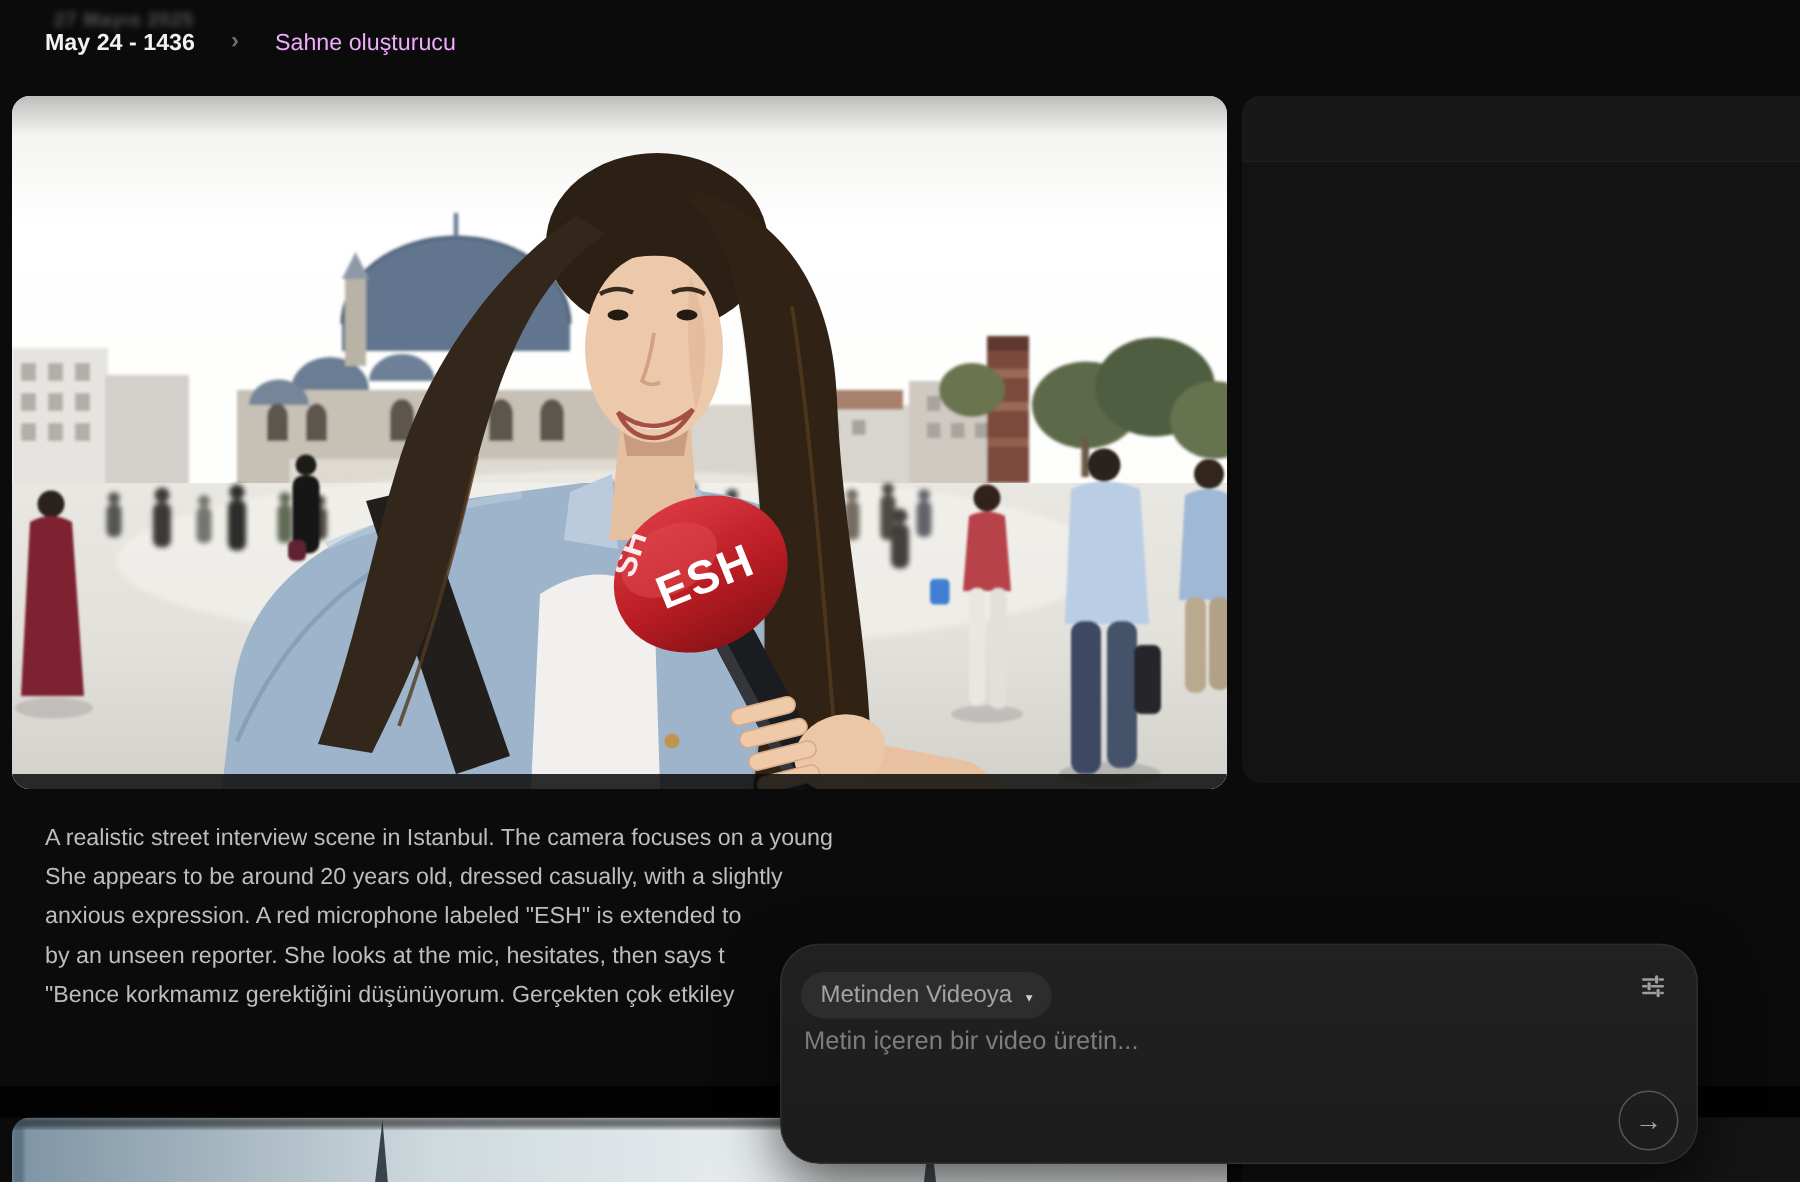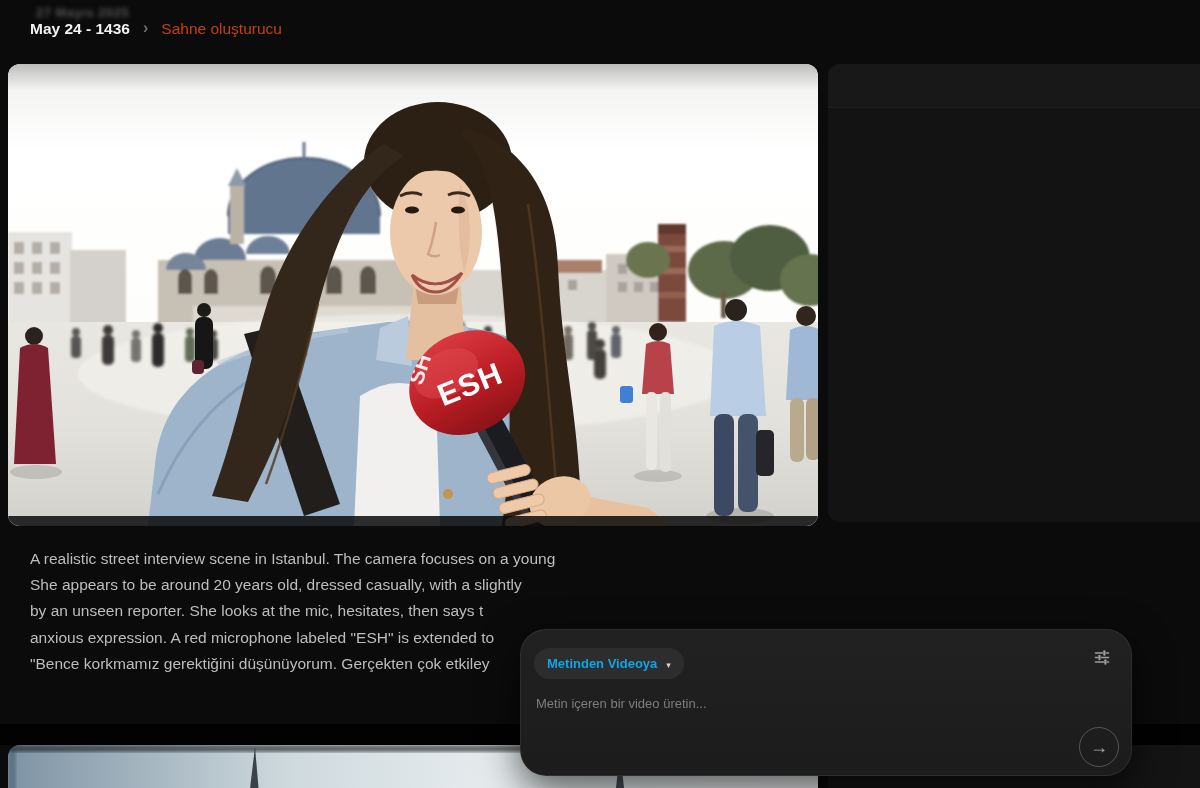--- a/index.html
+++ b/index.html
@@ -11,26 +11,26 @@
   }
 
   
   .blurred-date {
     position:absolute; left:36px; top:5px;
     font-size:13px; font-weight:bold; color:#545454;
     filter:blur(2.2px); letter-spacing:.5px;
   }
   .breadcrumb {
     position:absolute; left:30px; top:20px;
-    display:flex; align-items:center; gap:13px;
+    display:flex; align-items:center; gap:24px;
     font-size:15.5px; white-space:nowrap;
   }
   .crumb-project { color:#f2f2f2; font-weight:bold; cursor:pointer; }
   .crumb-sep { color:#6e6e6e; font-size:16px; font-weight:bold; transform:translateY(-1px); }
-  .crumb-page { color:#c2410c; }
+  .crumb-page { color:#f0abfc; }
 
   
   .video-card {
     position:absolute; left:8px; top:64px; width:810px; height:462px;
     border-radius:12px; overflow:hidden; background:#dcdad6; cursor:pointer;
   }
   .video-card svg { display:block; }
   .side-panel {
     position:absolute; left:828px; top:64px; width:384px; height:458px;
     background:#131313; border-radius:12px;
@@ -63,31 +63,31 @@
     border:1px solid rgba(255,255,255,.07);
     border-radius:26px; z-index:50;
     box-shadow:0 14px 40px rgba(0,0,0,.65);
   }
   .mode-pill {
     position:absolute; left:13px; top:18px; height:31px;
     background:#2d2d2d; border-radius:16px;
     display:flex; align-items:center; gap:9px; padding:0 13px;
     cursor:pointer;
   }
-  .mode-pill .mode-label { font-size:13px; font-weight:bold; color:#0ea5e9; }
+  .mode-pill .mode-label { font-size:16px; font-weight:normal; color:#a3a3a3; }
   .mode-pill .caret { font-size:9px; color:#cfcfcf; transform:translateY(1px); }
   .tune-btn {
     position:absolute; right:18px; top:16px; width:22px; height:22px;
     display:flex; align-items:center; justify-content:center; cursor:pointer;
   }
   .prompt-input {
-    position:absolute; left:15px; top:66px; width:565px; height:44px;
+    position:absolute; left:15px; top:54px; width:565px; height:44px;
     background:transparent; border:none; outline:none; resize:none;
     font-family:"Liberation Sans", sans-serif;
-    font-size:13px; color:#e8e8e8;
+    font-size:17px; color:#e8e8e8;
   }
   .prompt-input::placeholder { color:#7d7d7d; }
   .submit-btn {
     position:absolute; right:12px; bottom:8px; width:40px; height:40px;
     border-radius:50%; border:1.5px solid #565656; background:transparent;
     color:#a9a9a9; font-size:18px; line-height:36px; text-align:center;
     cursor:pointer; display:flex; align-items:center; justify-content:center;
   }
 </style>
 </head>
@@ -381,22 +381,22 @@
     </svg>
   </div>
 
   <div class="side-panel">
     <div class="panel-top"></div>
   </div>
 
   <div class="description">
     <div class="line">A realistic street interview scene in Istanbul. The camera focuses on a young</div>
     <div class="line">She appears to be around 20 years old, dressed casually, with a slightly</div>
+    <div class="line">anxious expression. A red microphone labeled "ESH" is extended to</div>
     <div class="line">by an unseen reporter. She looks at the mic, hesitates, then says t</div>
-    <div class="line">anxious expression. A red microphone labeled "ESH" is extended to</div>
     <div class="line">"Bence korkmamız gerektiğini düşünüyorum. Gerçekten çok etkiley</div>
   </div>
 
   <div class="row-gap"></div>
 
   <div class="video-card-2">
     <svg width="810" height="60" viewBox="0 0 810 60" xmlns="http://www.w3.org/2000/svg">
       <defs>
         <linearGradient id="sky2" x1="0" y1="0" x2="1" y2="0">
           <stop offset="0" stop-color="#7d93a4"></stop>

